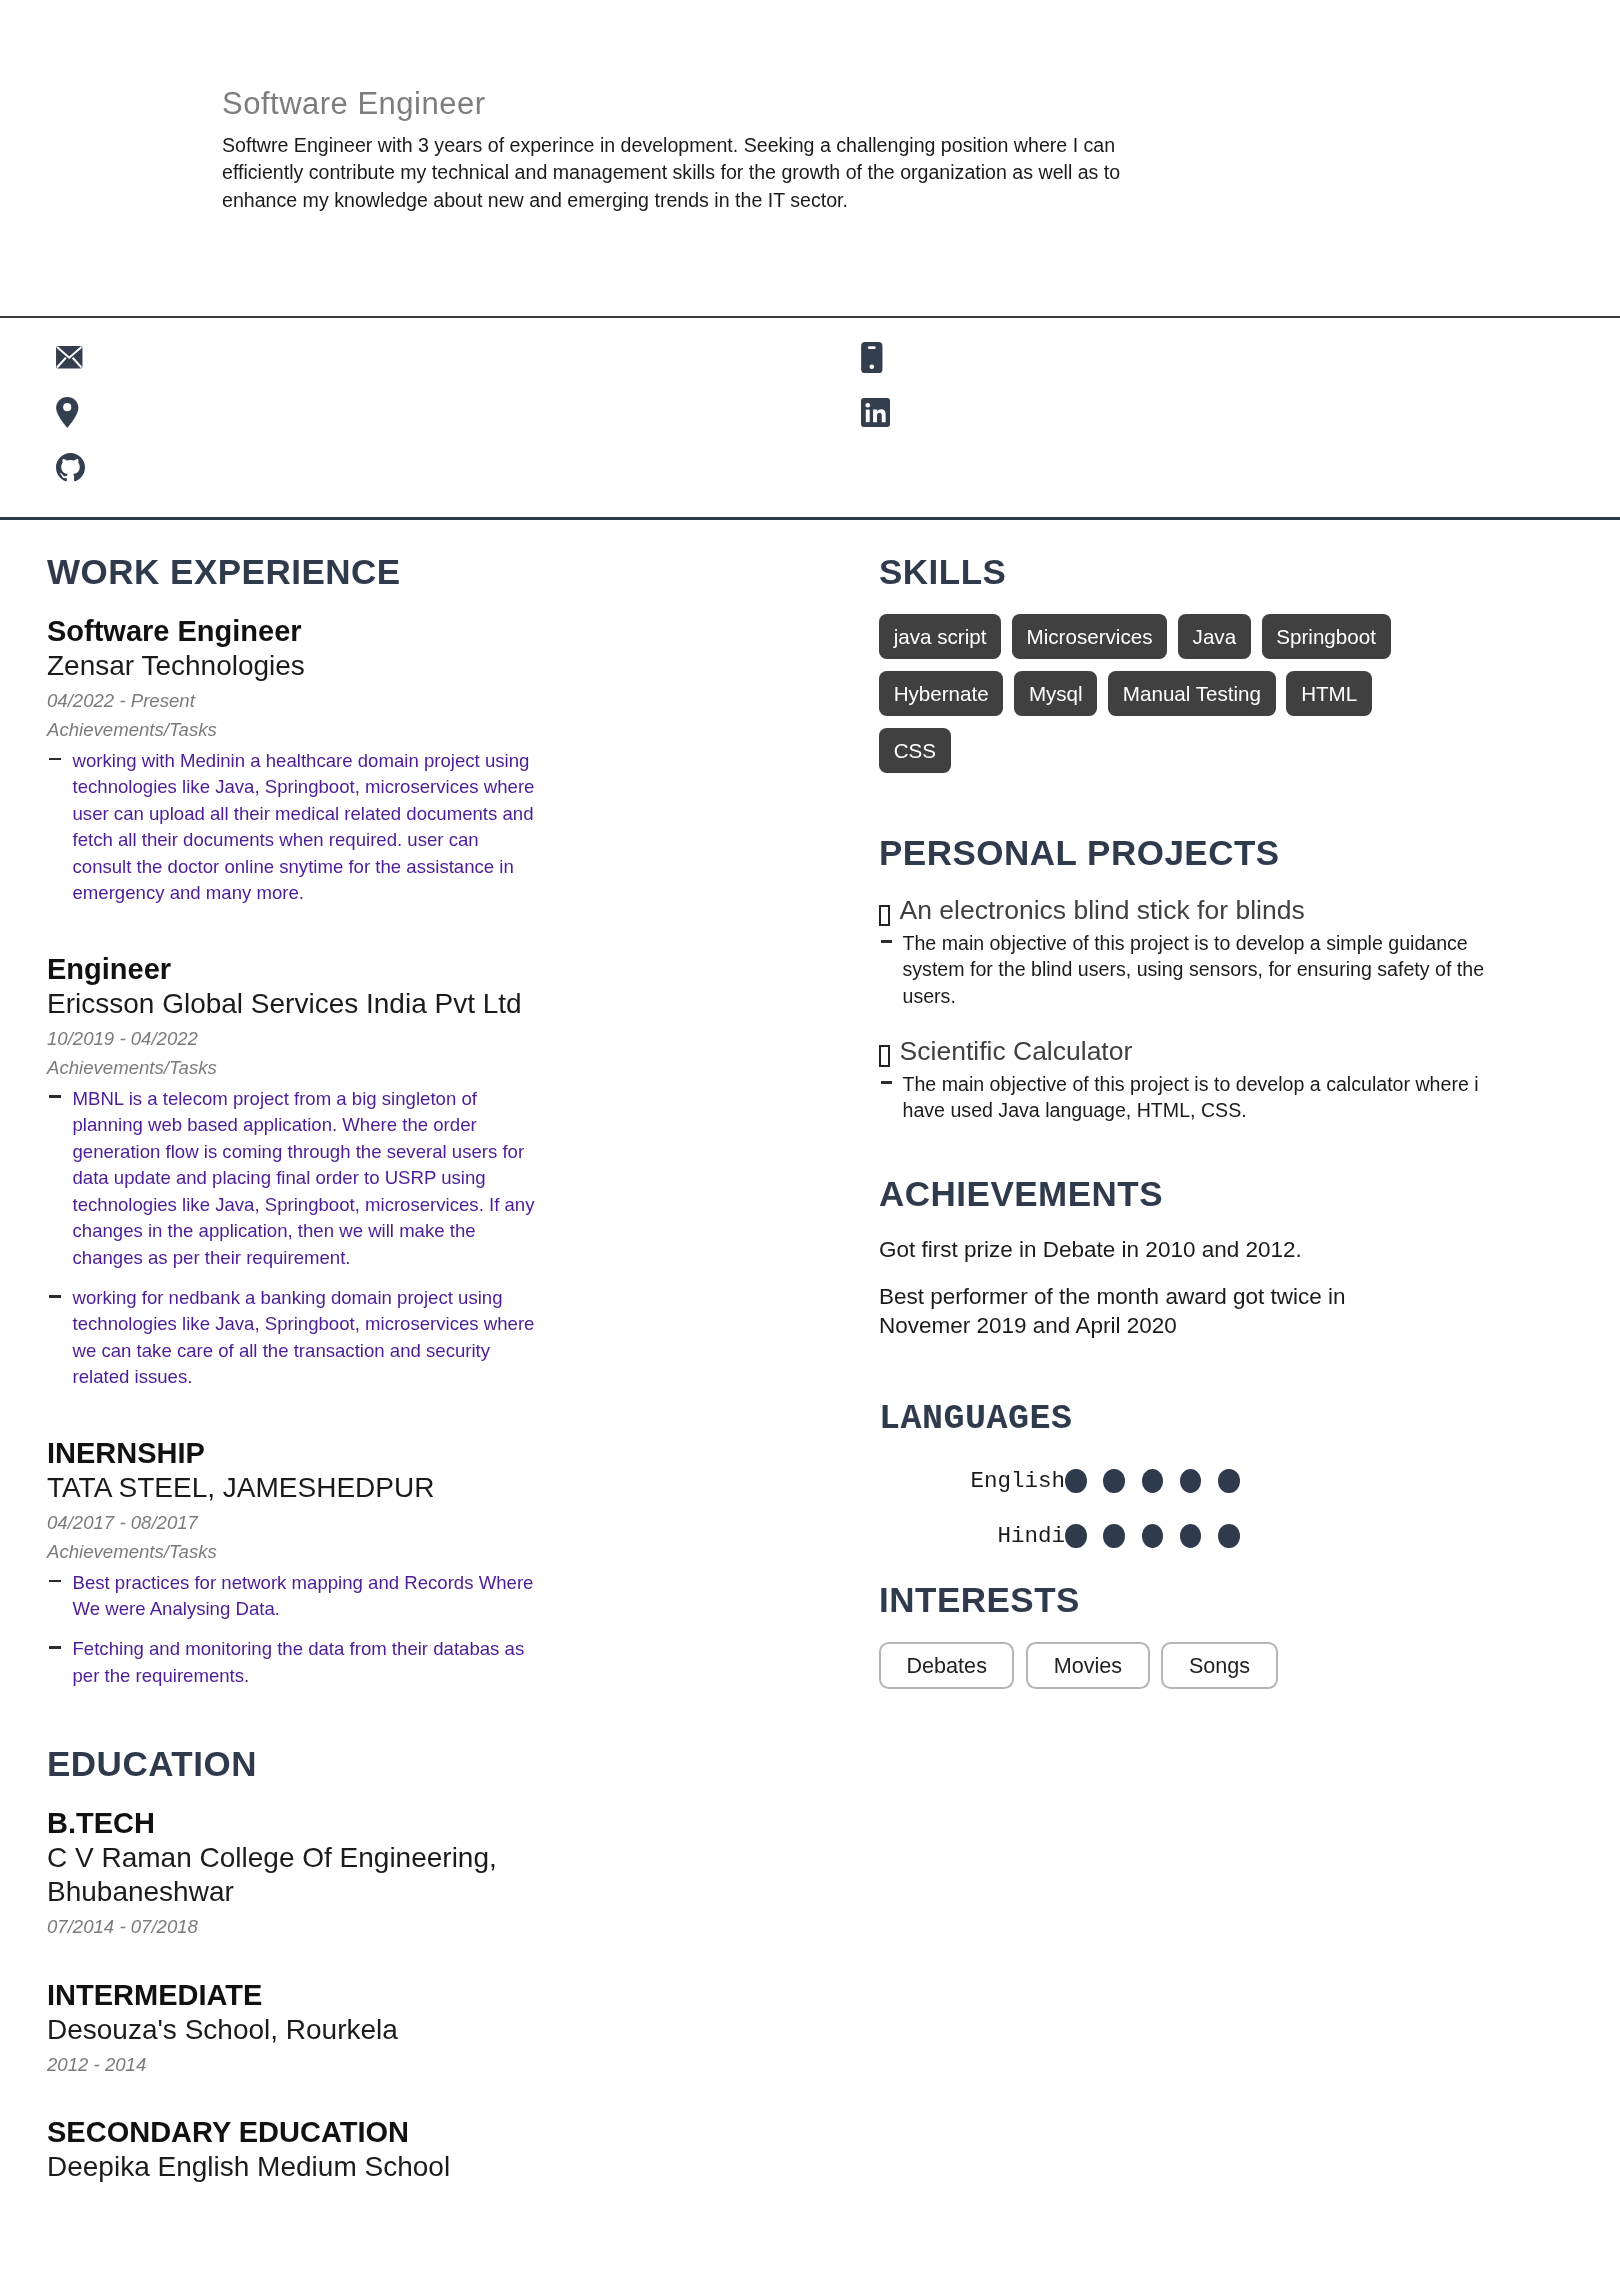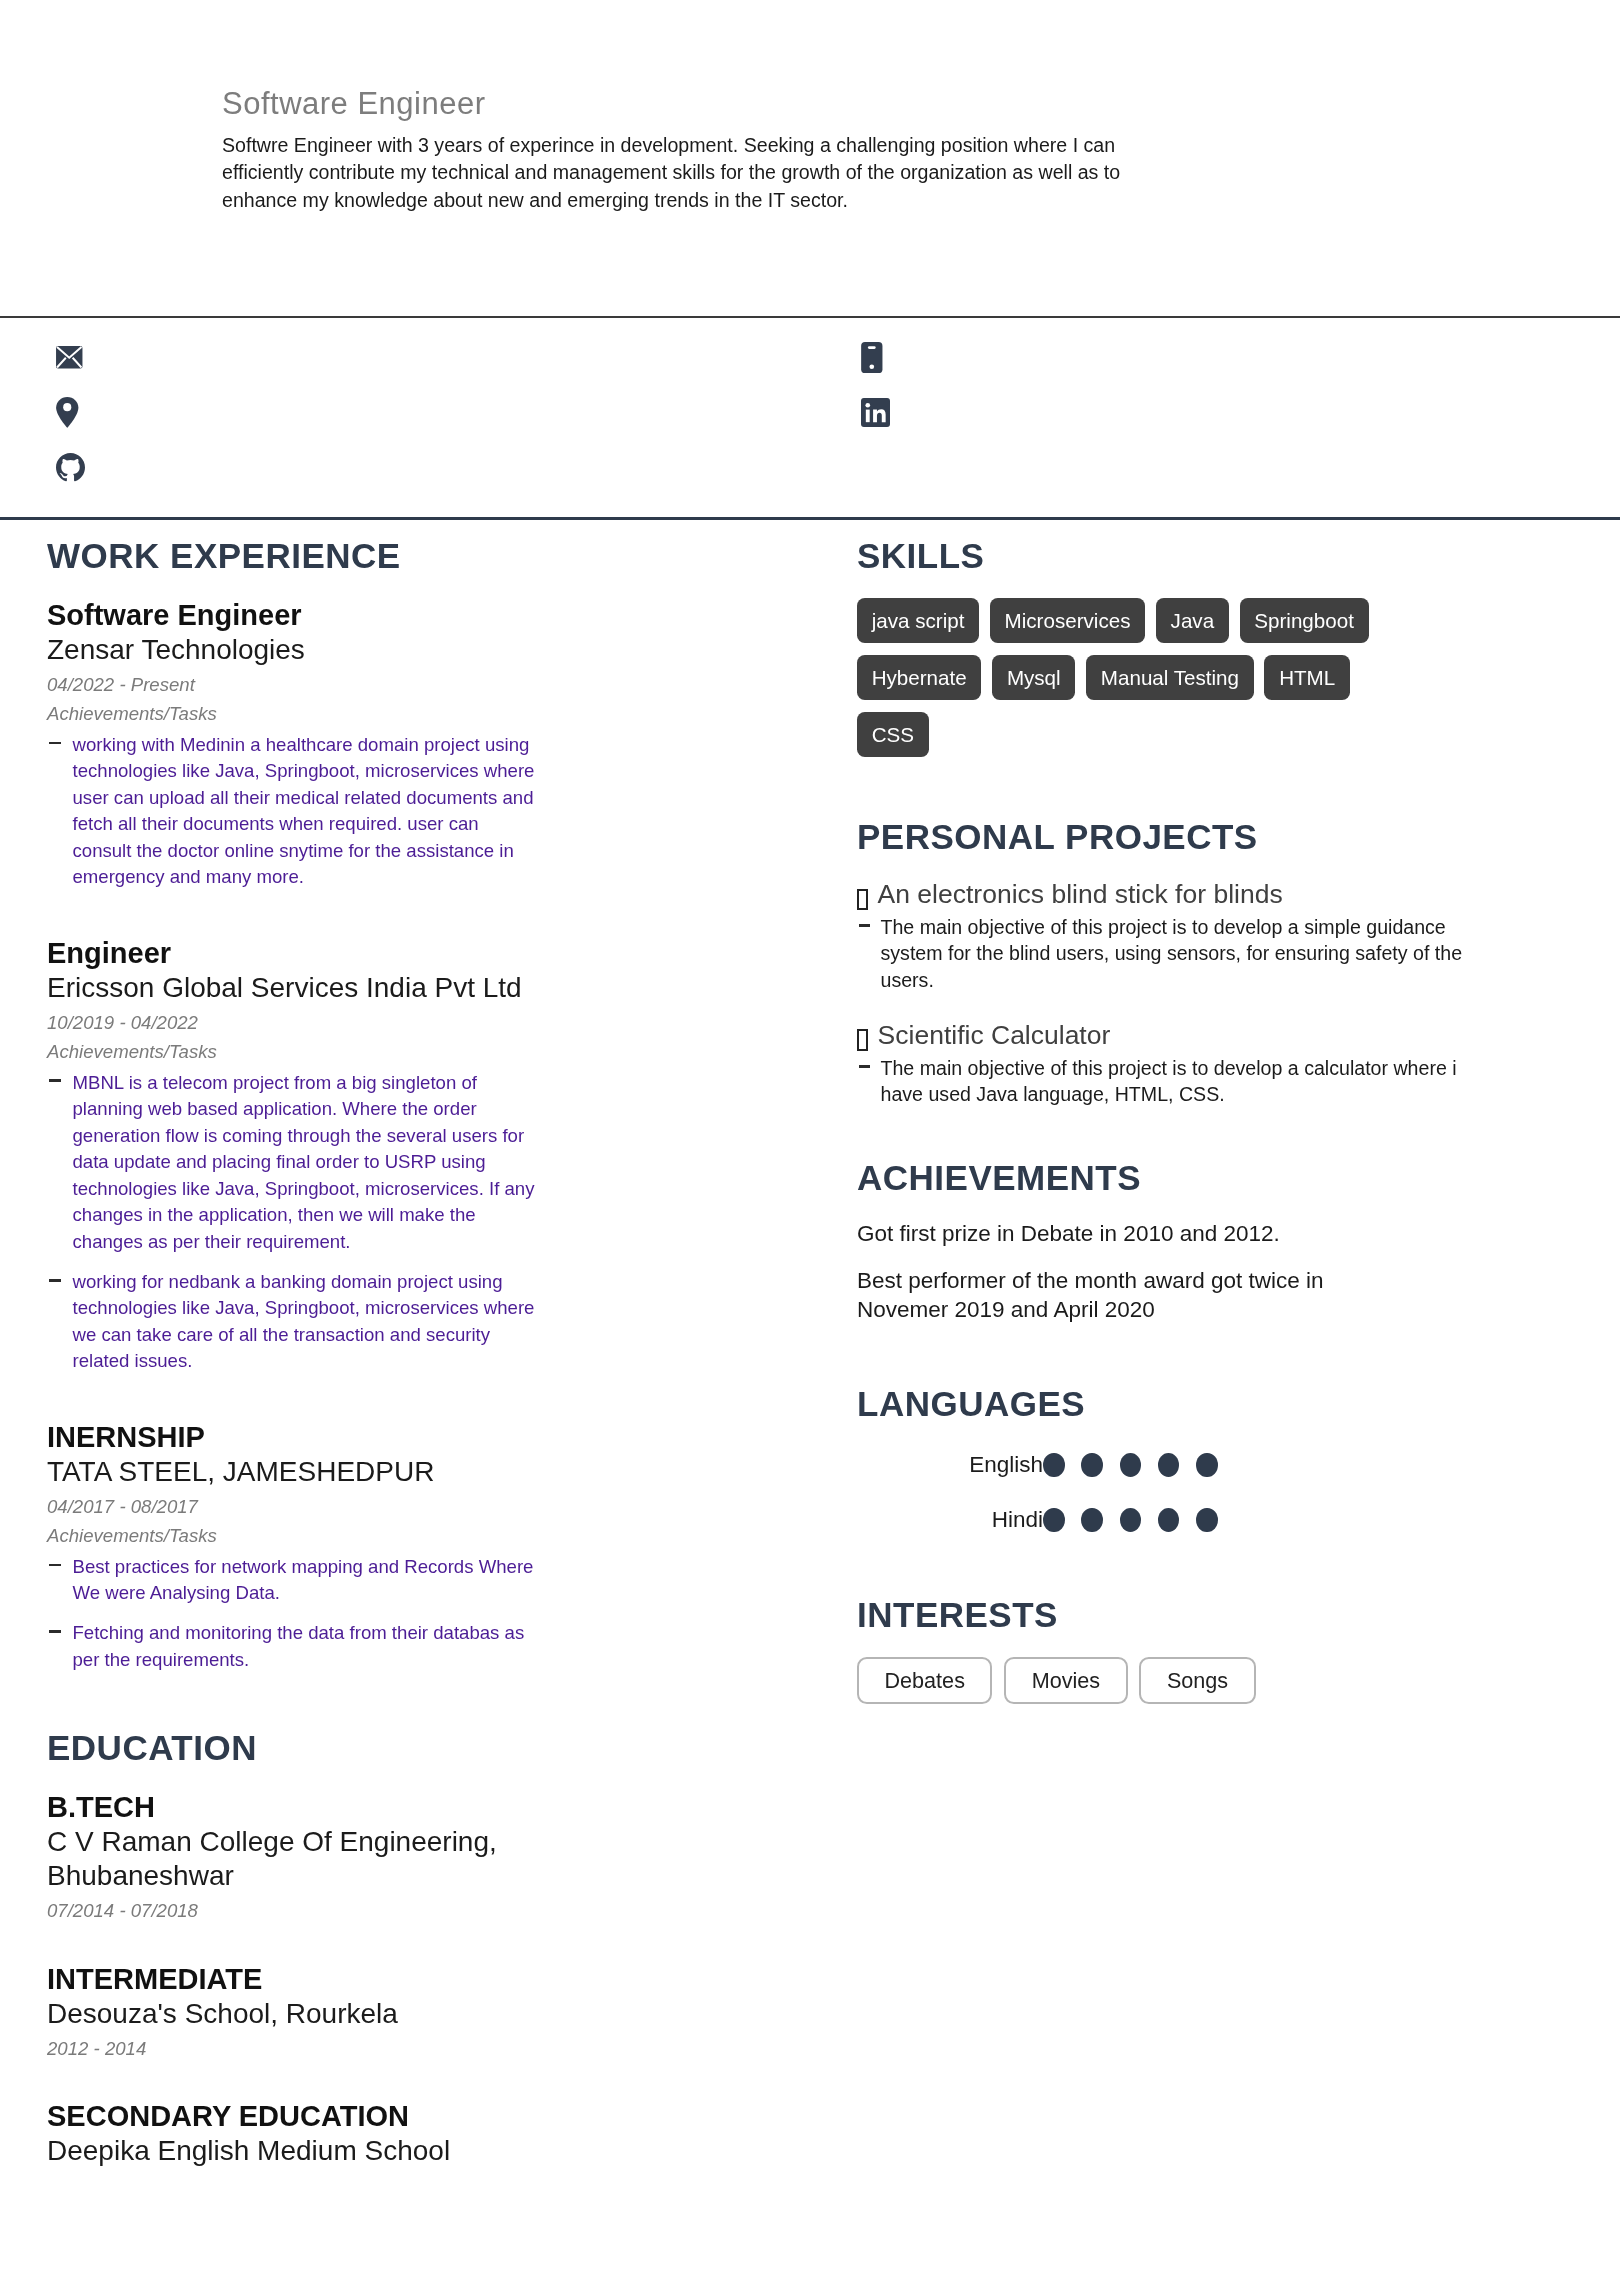--- a/index.html
+++ b/index.html
@@ -37,22 +37,22 @@
     grid-template-columns: 805px auto;
     padding: 11.8px 0 0 56px;
   }
   .contact-col { display: flex; flex-direction: column; }
   .contact-row { height: 55px; display: flex; align-items: center; }
   .icon svg { display: block; }
   
   .columns {
     display: grid;
     grid-template-columns: 727px 716px;
-    column-gap: 83px;
-    padding: 15px 47px 0 47px;
+    column-gap: 105px;
+    padding: 31px 47px 0 47px;
   }
   h2.section-heading {
     font-size: 35px;
     line-height: 41px;
     font-weight: 700;
     color: #2f3b4c;
     letter-spacing: 0.5px;
     margin-bottom: 21.6px;
   }
   
@@ -148,21 +148,21 @@
   .achievements-section { margin-bottom: 59px; }
   .achievement {
     font-size: 22.5px;
     line-height: 29px;
     color: #1b1b1b;
     max-width: 519px;
     margin-bottom: 17.6px;
   }
   .achievement:last-child { margin-bottom: 0; }
   
-  .languages-section { margin-bottom: 55px; }
+  .languages-section { margin-bottom: 24px; font-family: Liberation Mono, monospace; }
   .lang-row { display: flex; align-items: center; height: 39px; margin-bottom: 15.7px; text-align: right; }
   .lang-row:last-child { margin-bottom: 0; }
   .lang-name { width: 186px; font-size: 22.5px; color: #1b1b1b; }
   .dots { display: flex; gap: 16.7px; align-items: center; }
   .dot {
     width: 21.6px;
     height: 24.5px;
     border-radius: 50%;
     background: #2f3b4c;
   }

